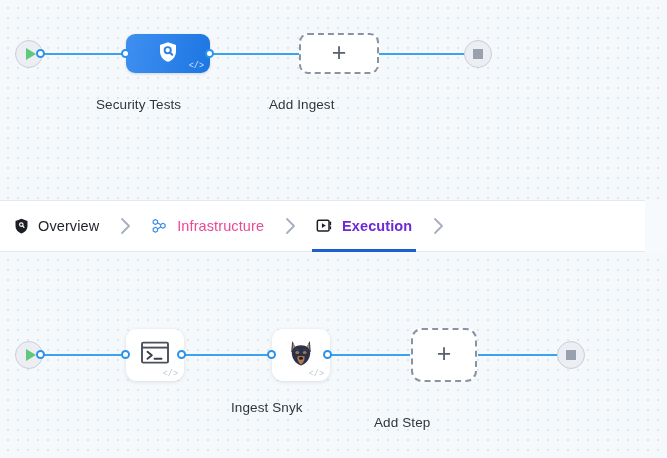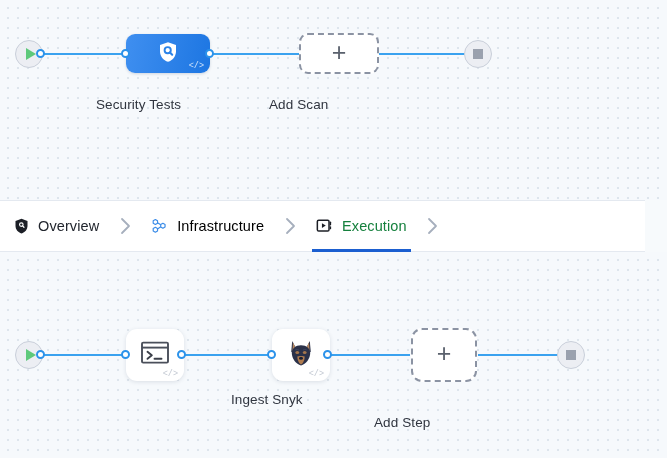--- a/index.html
+++ b/index.html
@@ -57,22 +57,22 @@
     box-sizing: border-box;
     cursor: pointer;
     position: relative;
   }
   .tab .tab-label {
     font-size: 14.5px;
     color: #22262e;
     letter-spacing: .1px;
     white-space: nowrap;
   }
-  .tab.is-link .tab-label { color: #000000; }
-  .tab.is-active .tab-label { color: #15803d; font-weight: 400; }
+  .tab.is-link .tab-label { color: #ec4899; }
+  .tab.is-active .tab-label { color: #6d28d9; font-weight: 700; }
   .tab.is-active::after {
     content: "";
     position: absolute;
     left: 0; right: 0; bottom: 0;
     height: 3px;
     background: #1b5fd0;
   }
   .tab-icon { display: block; line-height: 0; }
   .chev {
     width: 44px;
@@ -205,21 +205,21 @@
       </span>
       <span class="code-glyph on-blue">&lt;/&gt;</span>
     </div>
     <div class="port" style="left:121px; top:49px;"></div>
     <div class="port" style="left:205px; top:49px;"></div>
     <div class="node-label" style="left:96px; top:94px; width:144px;">Security Tests</div>
 
     <div class="add-card stage" style="left:299px; top:33px; width:80px; height:41px;">
       <span class="plus-sign">+</span>
     </div>
-    <div class="node-label" style="left:269px; top:94px; width:140px;">Add Scan</div>
+    <div class="node-label" style="left:269px; top:94px; width:140px;">Add Ingest</div>
 
     <div class="port" style="left:471px; top:49px;"></div>
     <div class="terminal-node" style="left:464px; top:40px;">
       <span class="stop-sq"></span>
     </div>
   </div>
 
   <div id="tab-bar">
 
     <div class="tab">
@@ -325,21 +325,21 @@
           <ellipse cx="15" cy="20.2" rx="2.0" ry="1.5" fill="#1b2033"></ellipse>
 
           <path d="M9.3 11.8 Q11.5 11.0 13.1 12.1" stroke="#3c4460" stroke-width="1" fill="none"></path>
           <path d="M20.7 11.8 Q18.5 11.0 16.9 12.1" stroke="#3c4460" stroke-width="1" fill="none"></path>
         </svg>
       </span>
       <span class="code-glyph on-white">&lt;/&gt;</span>
     </div>
     <div class="port" style="left:267px; top:98px;"></div>
     <div class="port" style="left:323px; top:98px;"></div>
-    <div class="node-label" style="left:231px; top:137px; width:140px;">
+    <div class="node-label" style="left:231px; top:145px; width:140px;">
       <div>Ingest Snyk</div>
     </div>
 
     <div class="add-card step" style="left:411px; top:76px; width:66px; height:54px;">
       <span class="plus-sign">+</span>
     </div>
     <div class="node-label" style="left:374px; top:160px; width:140px;">Add Step</div>
 
     <div class="port" style="left:559px; top:98px;"></div>
     <div class="terminal-node" style="left:557px; top:89px;">

